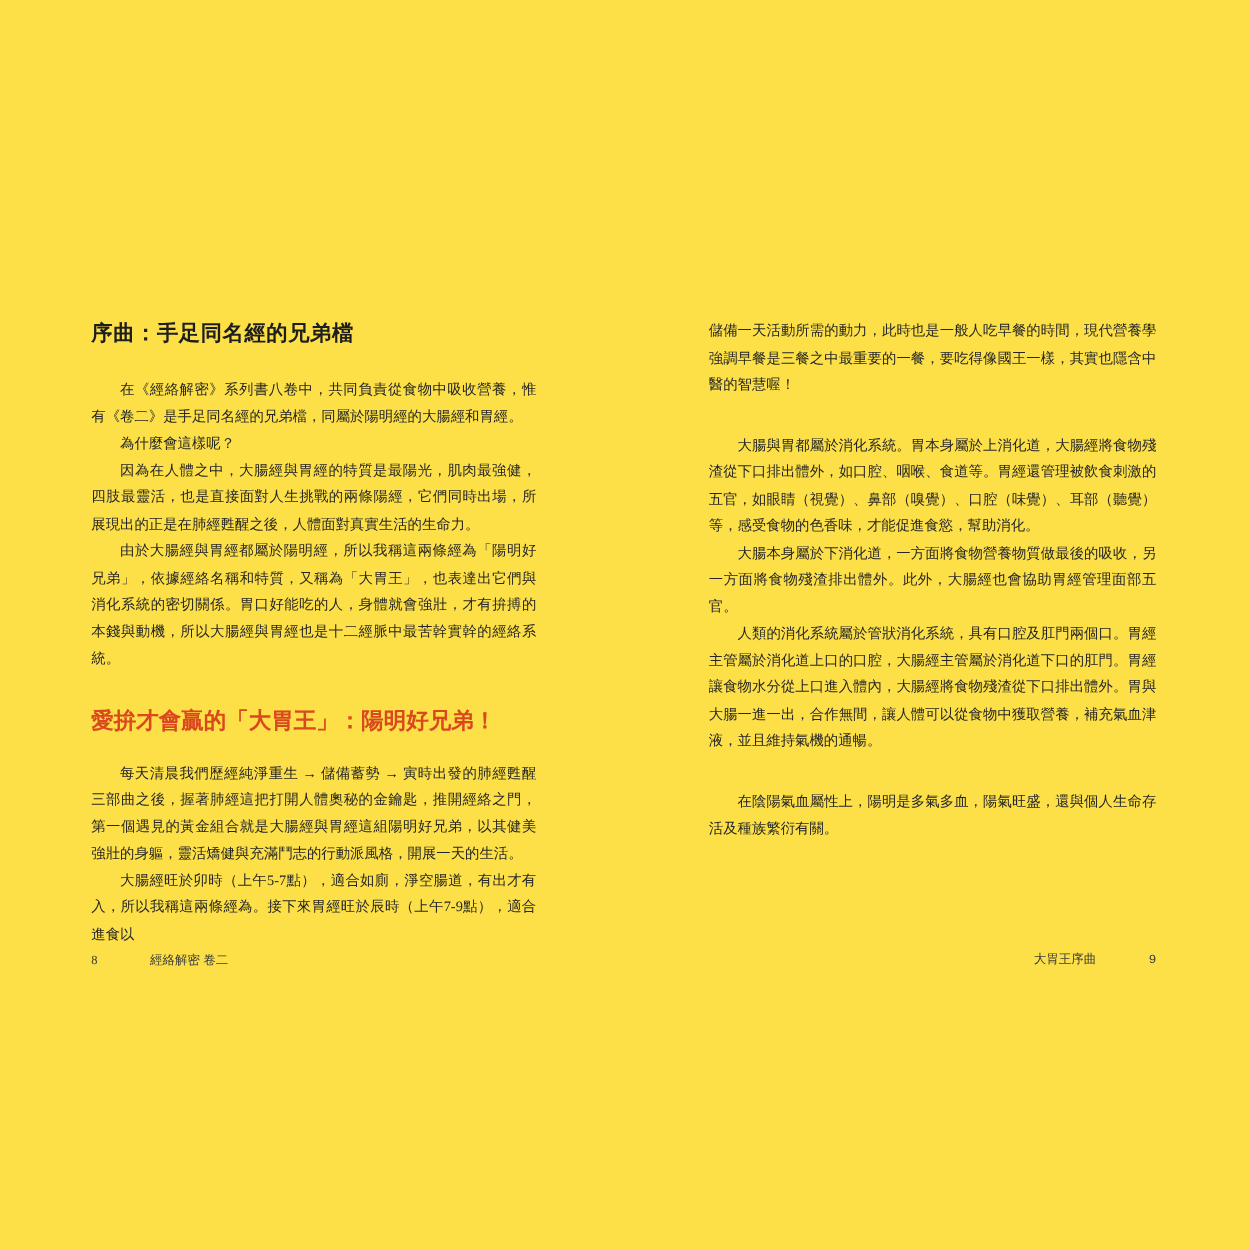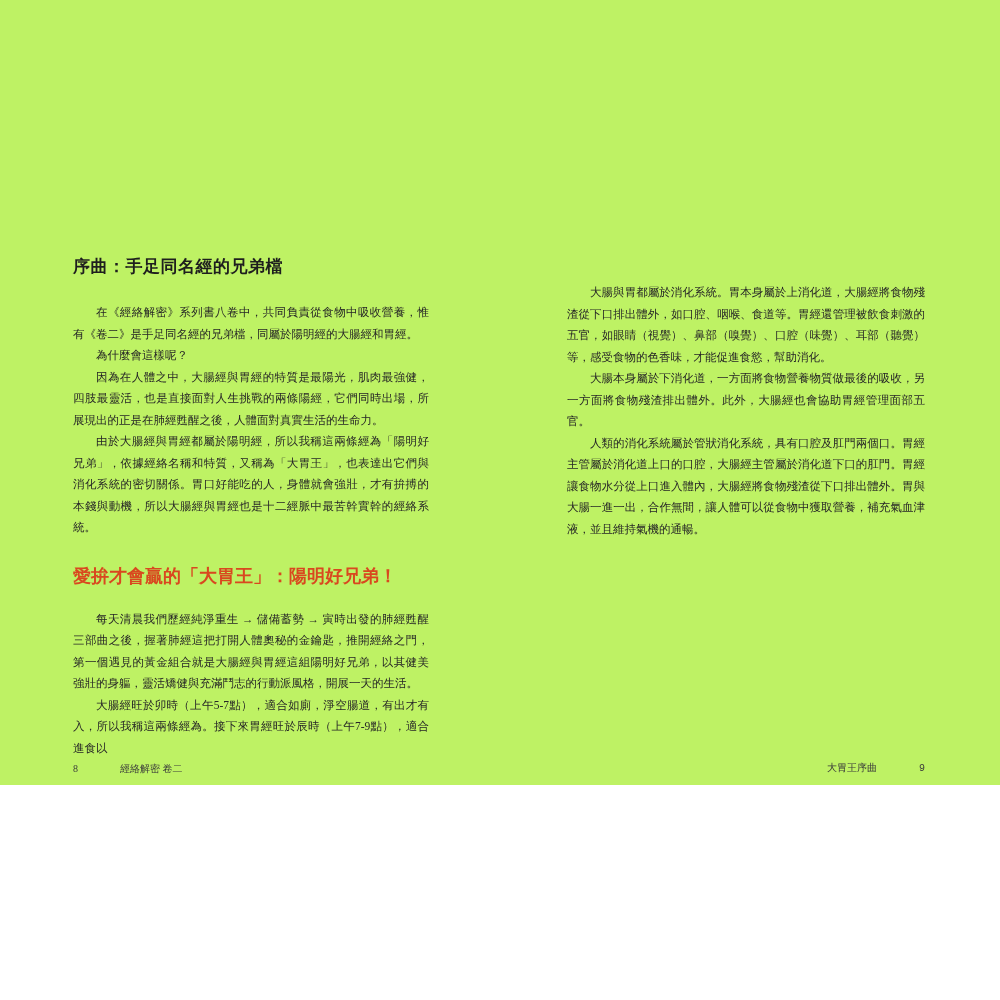--- a/index.html
+++ b/index.html
@@ -5,22 +5,22 @@
   * { margin: 0; padding: 0; box-sizing: border-box; }
   html, body { width: 1000px; height: 1000px; }
   body {
     background: #ffffff;
     font-family: "Liberation Serif", "DejaVu Serif", serif;
     color: #262626;
   }
   .spread {
     position: relative;
     width: 1000px;
-    height: 785px;
-    background: #bef264;
+    height: 1000px;
+    background: #fde047;
     overflow: hidden;
   }
   .page-text {
     position: absolute;
     top: 255px;
     font-size: 11.5px;
     line-height: 21.5px;
     text-align: justify;
     color: #262626;
   }
@@ -73,25 +73,27 @@
     <p class="para">因為在人體之中，大腸經與胃經的特質是最陽光，肌肉最強健，四肢最靈活，也是直接面對人生挑戰的兩條陽經，它們同時出場，所展現出的正是在肺經甦醒之後，人體面對真實生活的生命力。</p>
     <p class="para">由於大腸經與胃經都屬於陽明經，所以我稱這兩條經為「陽明好兄弟」，依據經絡名稱和特質，又稱為「大胃王」，也表達出它們與消化系統的密切關係。胃口好能吃的人，身體就會強壯，才有拚搏的本錢與動機，所以大腸經與胃經也是十二經脈中最苦幹實幹的經絡系統。</p>
 
     <h2 class="section-heading">愛拚才會贏的「大胃王」：陽明好兄弟！</h2>
 
     <p class="para">每天清晨我們歷經純淨重生 → 儲備蓄勢 → 寅時出發的肺經甦醒三部曲之後，握著肺經這把打開人體奧秘的金鑰匙，推開經絡之門，第一個遇見的黃金組合就是大腸經與胃經這組陽明好兄弟，以其健美強壯的身軀，靈活矯健與充滿鬥志的行動派風格，開展一天的生活。</p>
     <p class="para">大腸經旺於卯時（上午5-7點），適合如廁，淨空腸道，有出才有入，所以我稱這兩條經為。接下來胃經旺於辰時（上午7-9點），適合進食以</p>
   </div>
 
   <div class="page-text right-text">
+    <p class="para-flush">儲備一天活動所需的動力，此時也是一般人吃早餐的時間，現代營養學強調早餐是三餐之中最重要的一餐，要吃得像國王一樣，其實也隱含中醫的智慧喔！</p>
 
     <p class="para group-gap">大腸與胃都屬於消化系統。胃本身屬於上消化道，大腸經將食物殘渣從下口排出體外，如口腔、咽喉、食道等。胃經還管理被飲食刺激的五官，如眼睛（視覺）、鼻部（嗅覺）、口腔（味覺）、耳部（聽覺）等，感受食物的色香味，才能促進食慾，幫助消化。</p>
     <p class="para">大腸本身屬於下消化道，一方面將食物營養物質做最後的吸收，另一方面將食物殘渣排出體外。此外，大腸經也會協助胃經管理面部五官。</p>
     <p class="para">人類的消化系統屬於管狀消化系統，具有口腔及肛門兩個口。胃經主管屬於消化道上口的口腔，大腸經主管屬於消化道下口的肛門。胃經讓食物水分從上口進入體內，大腸經將食物殘渣從下口排出體外。胃與大腸一進一出，合作無間，讓人體可以從食物中獲取營養，補充氣血津液，並且維持氣機的通暢。</p>
 
+    <p class="para group-gap">在陰陽氣血屬性上，陽明是多氣多血，陽氣旺盛，還與個人生命存活及種族繁衍有關。</p>
   </div>
 
   <div class="footer footer-left">
     <span>8</span>
     <span class="gap"></span>
     <span>經絡解密 卷二</span>
   </div>
 
   <div class="footer footer-right">
     <span>大胃王序曲</span>

